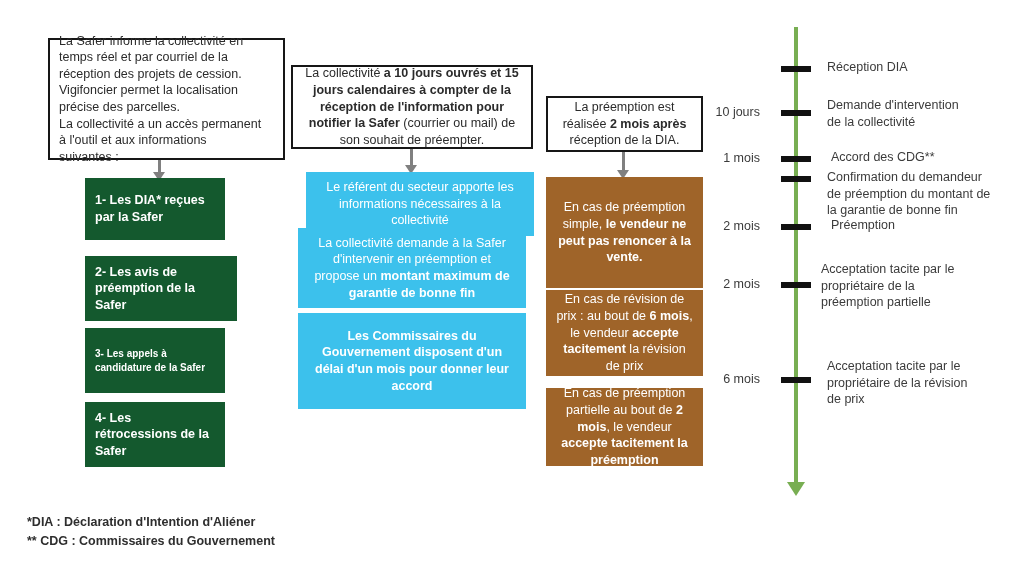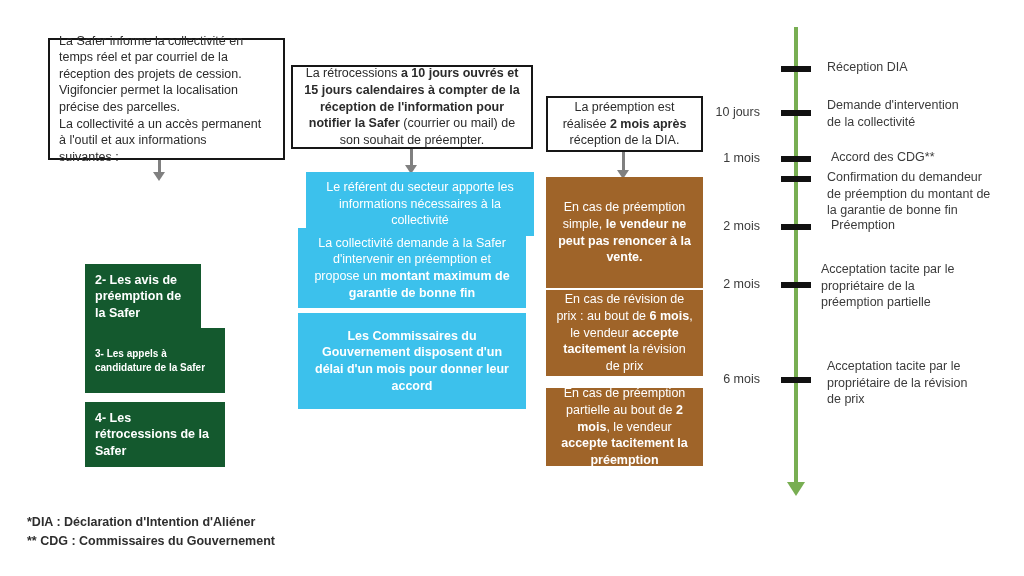--- a/index.html
+++ b/index.html
@@ -102,32 +102,35 @@
 
 <div id="stage">
 
   <div class="box box-white topleft" id="safer-intro" style="left:48px; top:38px; width:237px; height:122px; padding:6px 9px; font-size:12.5px;">
     <span class="txt">La Safer informe la collectivité en<br>temps réel et par courriel de la<br>réception des projets de cession.<br>Vigifoncier permet la localisation<br>précise des parcelles.<br>La collectivité a un accès permanent<br>à l'outil et aux informations<br>suivantes :</span>
   </div>
 
   <div class="conn" style="left:158px; top:160px; height:16px;"></div>
   <div class="conn-head" style="left:153px; top:172px;"></div>
 
-  <div class="box box-green" style="left:85px; top:264px; width:116px; height:65px; padding:13px 10px; font-size:12.5px;">
+  <div class="box box-green" style="left:85px; top:178px; width:140px; height:62px; padding:6px 10px; font-size:12.5px;">
+    <span class="txt">1- Les DIA* reçues par la Safer</span>
+  </div>
+  <div class="box box-green" style="left:85px; top:256px; width:152px; height:65px; padding:13px 10px; font-size:12.5px;">
     <span class="txt">2- Les avis de préemption de la Safer</span>
   </div>
   <div class="box box-green" style="left:85px; top:328px; width:140px; height:65px; padding:6px 10px; font-size:10px;">
     <span class="txt">3- Les appels à candidature de la Safer</span>
   </div>
   <div class="box box-green" style="left:85px; top:402px; width:140px; height:65px; padding:6px 10px; font-size:12.5px;">
     <span class="txt">4- Les rétrocessions de la Safer</span>
   </div>
 
   <div class="box box-white" style="left:291px; top:65px; width:242px; height:84px; padding:4px 9px; font-size:12.5px;">
-    <span class="txt"><span>La rétrocessions </span><b>a 10 jours ouvrés et 15 jours calendaires à compter de la réception de l'information pour notifier la Safer</b><span> (courrier ou mail) de son souhait de préempter.</span></span>
+    <span class="txt"><span>La collectivité </span><b>a 10 jours ouvrés et 15 jours calendaires à compter de la réception de l'information pour notifier la Safer</b><span> (courrier ou mail) de son souhait de préempter.</span></span>
   </div>
 
   <div class="conn" style="left:410px; top:149px; height:20px;"></div>
   <div class="conn-head" style="left:405px; top:165px;"></div>
 
   <div class="box box-blue" style="left:306px; top:172px; width:228px; height:64px; padding:4px 12px; font-size:12.5px;">
     <span class="txt"><span>Le référent du secteur apporte les informations nécessaires à la collectivité</span></span>
   </div>
   <div class="box box-blue" style="left:298px; top:228px; width:228px; height:80px; padding:4px 12px; font-size:12.5px;">
     <span class="txt"><span>La collectivité demande à la Safer d'intervenir en préemption et propose un </span><b>montant maximum de garantie de bonne fin</b></span>

